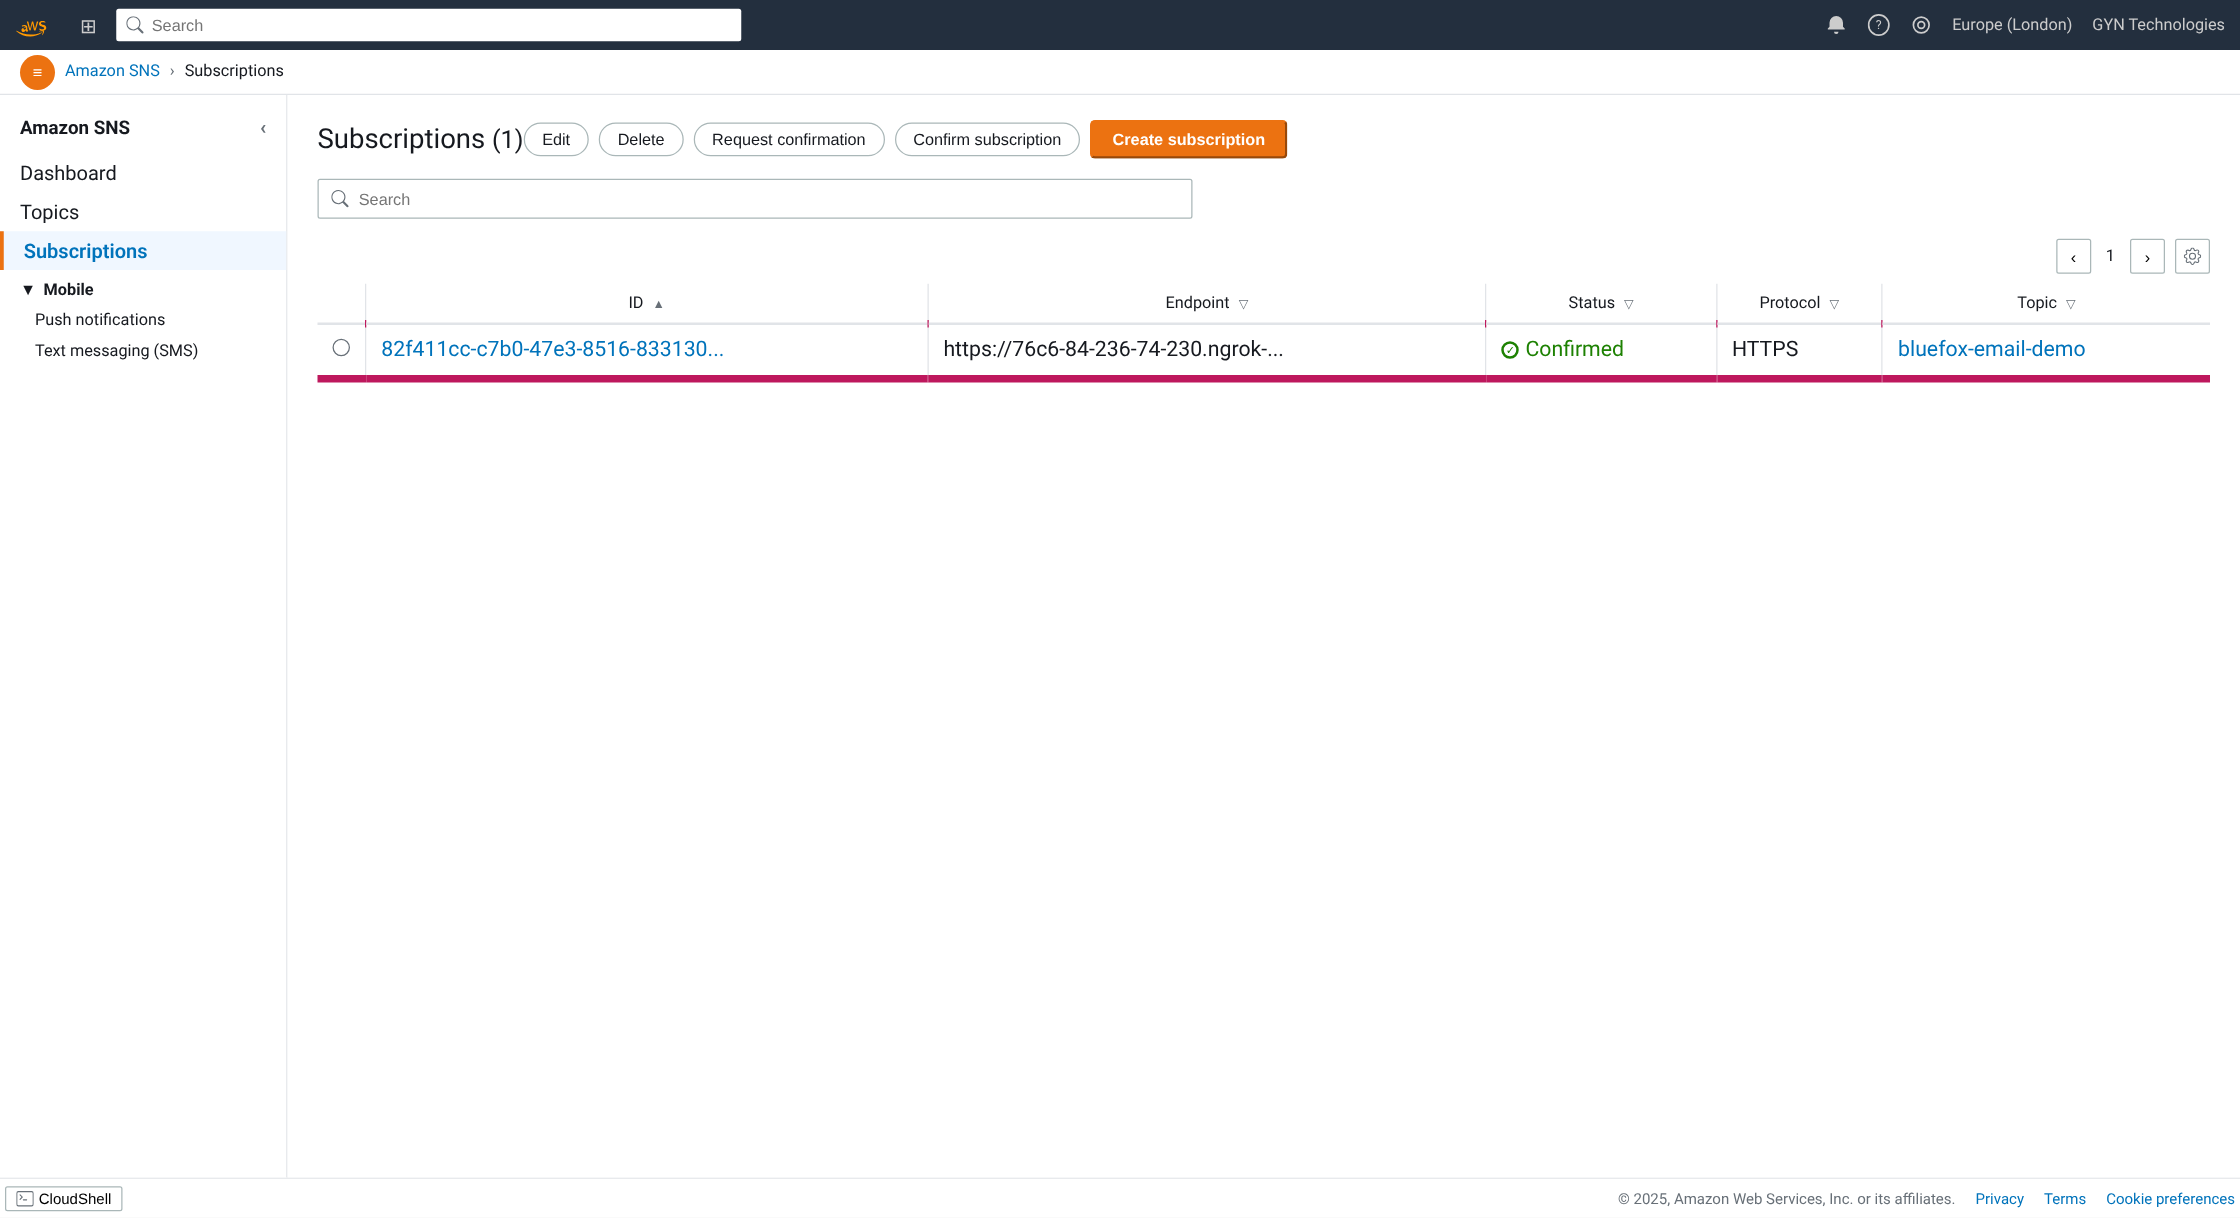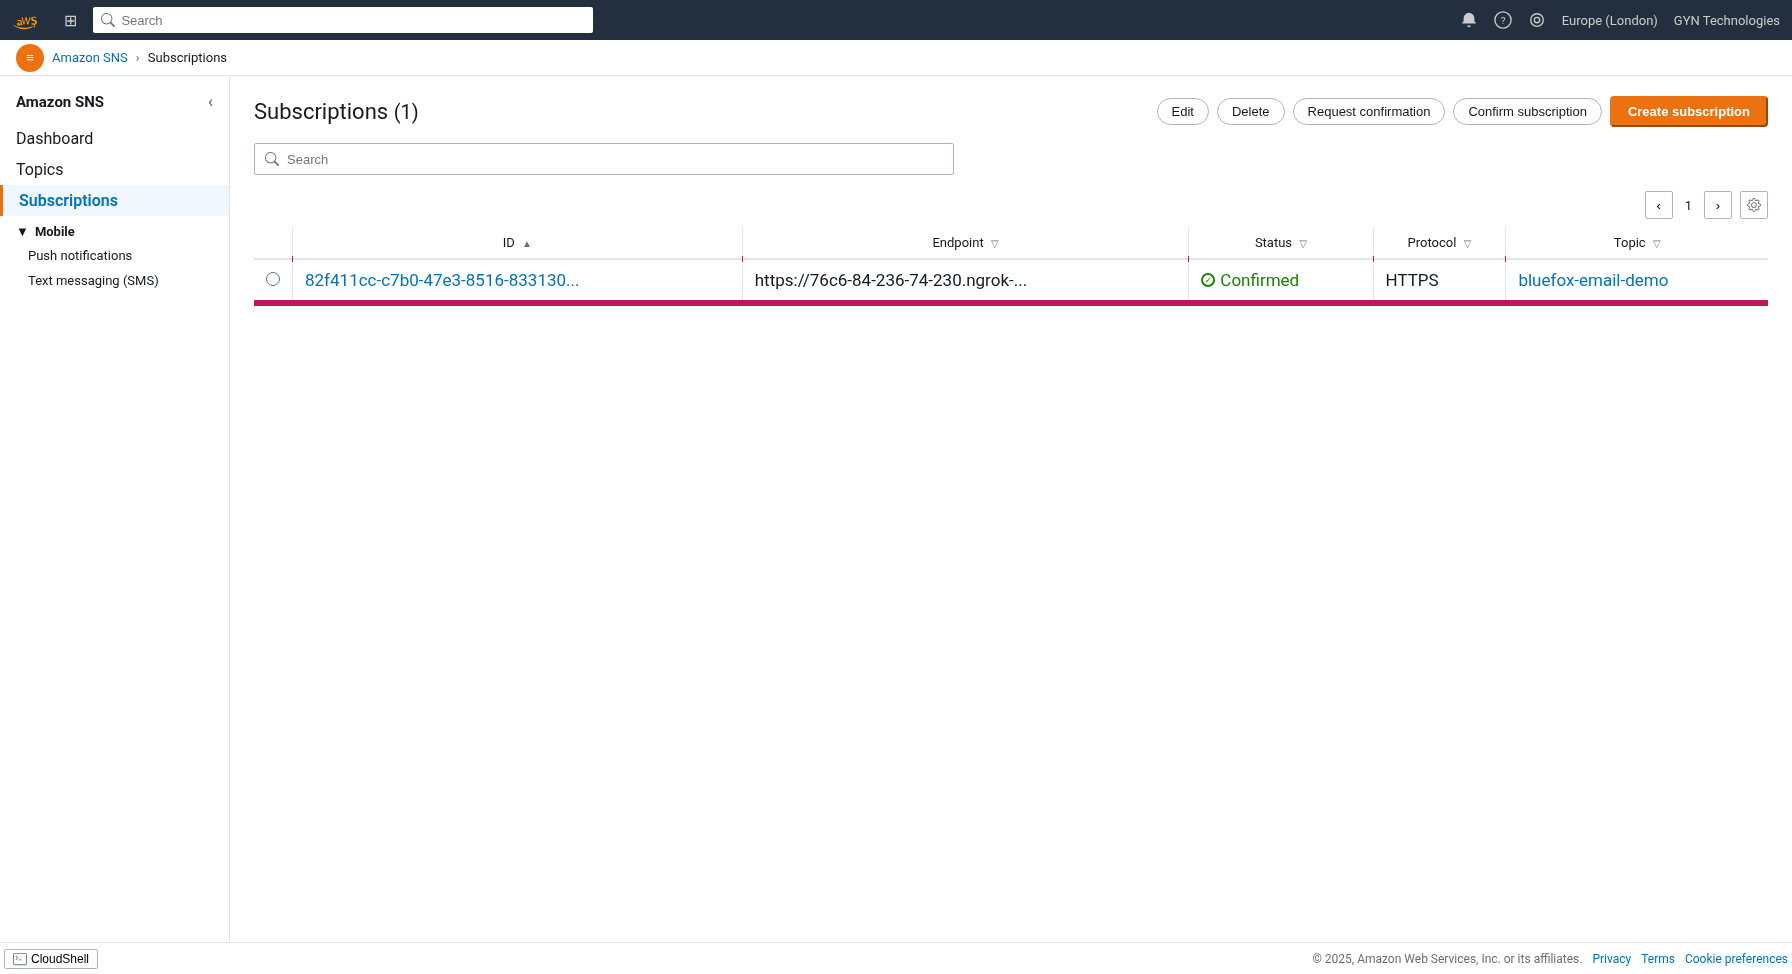--- a/index.html
+++ b/index.html
@@ -58,21 +58,21 @@
     }
     .sidebar-sub { padding: 5px 16px 5px 28px; cursor: pointer; font-size: 13px; color: #16191f; }
 
     
     .main-content {
       flex: 1; background: #fff; overflow-y: auto; padding: 20px 24px;
     }
 
     
     .page-header {
-      display: flex; align-items: center; justify-content: space-between; margin-bottom: 16px;
+      display: flex; align-items: center; justify-content: flex-start; margin-bottom: 16px;
     }
     .page-title { font-size: 22px; font-weight: 400; }
     .header-actions { display: flex; align-items: center; gap: 8px; }
     .btn {
       padding: 5px 14px; border-radius: 16px; font-size: 13px; cursor: pointer;
       border: 1px solid #aab7b8; background: #fff; color: #16191f;
     }
     .btn-primary {
       background: #ec7211; border-color: #ec7211; color: #fff; border-radius: 4px;
       padding: 6px 16px; font-size: 13px; cursor: pointer; font-weight: 600;
@@ -124,22 +124,22 @@
       display: inline-block;
     }
 
     
     .footer {
       height: 32px; background: #fff; border-top: 1px solid #e1e4e8;
       display: flex; align-items: center; justify-content: space-between;
       padding: 0 4px; font-size: 12px; color: #687078;
     }
     .footer-left { display: flex; align-items: center; gap: 8px; }
-    .footer-right { display: flex; }
-    .footer-link { color: #0073bb; cursor: pointer; text-decoration: none; margin-left: 10px; }
+    .footer-right { display: flex; gap: 16px; }
+    .footer-link { color: #0073bb; cursor: pointer; text-decoration: none; }
     .cloudshell-btn {
       display: flex; align-items: center; gap: 4px; cursor: pointer;
       border: 1px solid #aab7b8; border-radius: 2px; padding: 2px 8px; font-size: 12px;
       background: #fff;
     }
 
     .toolbar-top { display: flex; align-items: center; gap: 8px; }
   </style>
 </head>
 <body>

